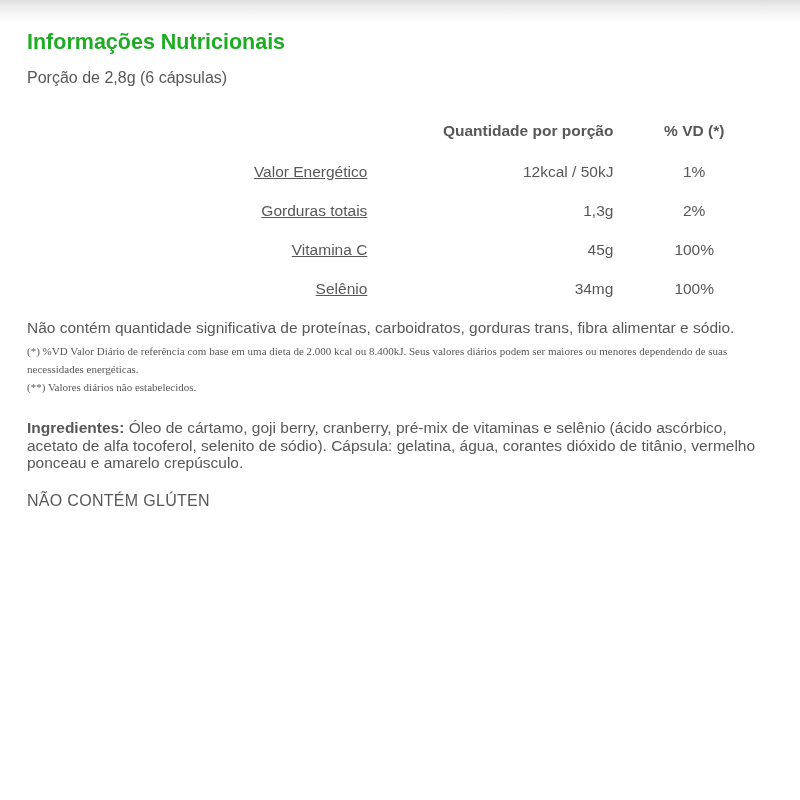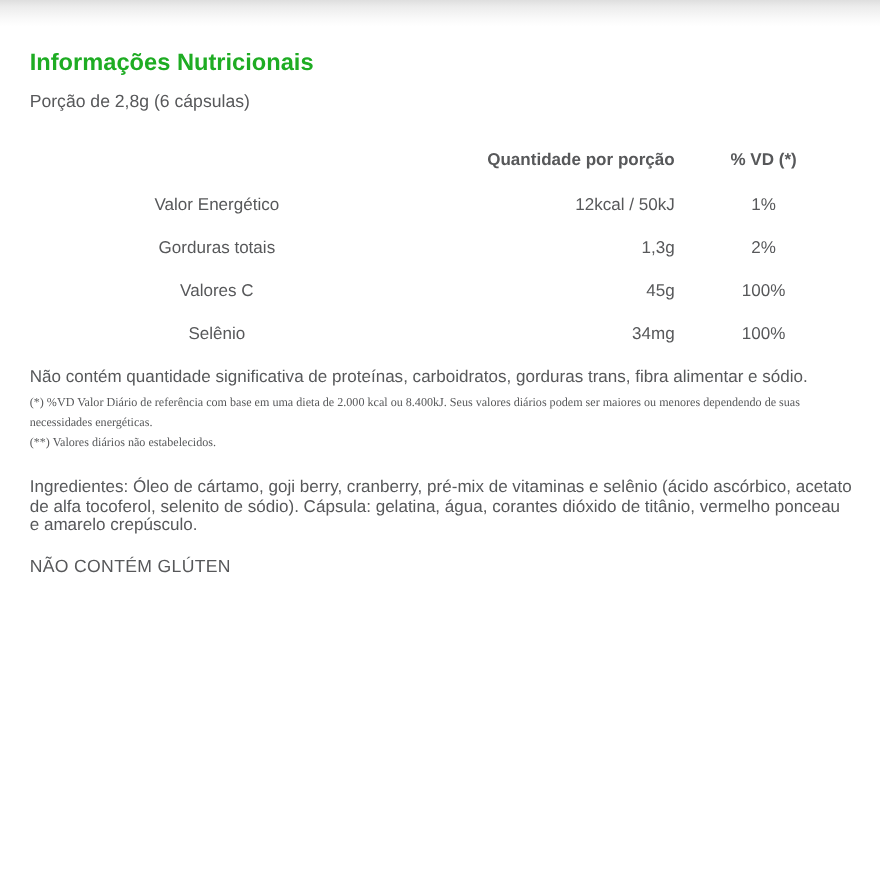--- a/index.html
+++ b/index.html
@@ -14,21 +14,21 @@
     overflow: hidden;
   }
   .top-shade {
     height: 24px;
     width: 100%;
     background: linear-gradient(to bottom, #dedede 0%, #ececec 25%, #f9f9f9 70%, #ffffff 100%);
   }
   .content { padding: 0 25px 0 27px; }
 
   .title {
-    margin-top: 20px;
+    margin-top: 5px;
     font-size: 21.5px;
     line-height: 26px;
     font-weight: bold;
     color: var(--accent-green, #1eac23);
   }
   .serving {
     margin-top: 13px;
     font-size: 16px;
     line-height: 20px;
   }
@@ -38,21 +38,21 @@
     width: 100%;
     border-collapse: collapse;
   }
   .nutri-table th, .nutri-table td {
     font-size: 15.5px;
     font-weight: normal;
     padding: 0;
   }
   .nutri-table thead tr { height: 30px; }
   .nutri-table tbody tr { height: 39px; }
-  .nutri-table .col-label   { width: 45.5%; text-align: center; }
+  .nutri-table .col-label   { width: 45.5%; text-align: right; text-decoration: underline; }
   .nutri-table .col-amount  { width: 32.9%; text-align: right; }
   .nutri-table .col-dv      { width: 21.6%; text-align: center; }
   .nutri-table thead th { font-weight: bold; vertical-align: top; }
   .nutri-table tbody td { vertical-align: middle; }
 
   .note-1 {
     margin-top: 10px;
     font-size: 15.5px;
     line-height: 19px;
   }
@@ -60,21 +60,21 @@
     margin-top: 5px;
     font-size: 11px;
     line-height: 18px;
     font-family: Liberation Serif, serif;
   }
   .ingredients {
     margin-top: 23px;
     font-size: 15.5px;
     line-height: 17.5px;
   }
-  .ingredients .ing-label { font-weight: normal; margin-top: 44px; }
+  .ingredients .ing-label { font-weight: bold; margin-top: 44px; }
   .gluten {
     margin-top: 19px;
     font-size: 16px;
     line-height: 19px;
     font-weight: normal;
     letter-spacing: 0.3px;
   }
 </style>
 </head>
 <body>
@@ -100,21 +100,21 @@
           <td class="col-label">Valor Energético</td>
           <td class="col-amount">12kcal / 50kJ</td>
           <td class="col-dv">1%</td>
         </tr>
         <tr>
           <td class="col-label">Gorduras totais</td>
           <td class="col-amount">1,3g</td>
           <td class="col-dv">2%</td>
         </tr>
         <tr>
-          <td class="col-label">Valores C</td>
+          <td class="col-label">Vitamina C</td>
           <td class="col-amount">45g</td>
           <td class="col-dv">100%</td>
         </tr>
         <tr>
           <td class="col-label">Selênio</td>
           <td class="col-amount">34mg</td>
           <td class="col-dv">100%</td>
         </tr>
       </tbody>
     </table>

